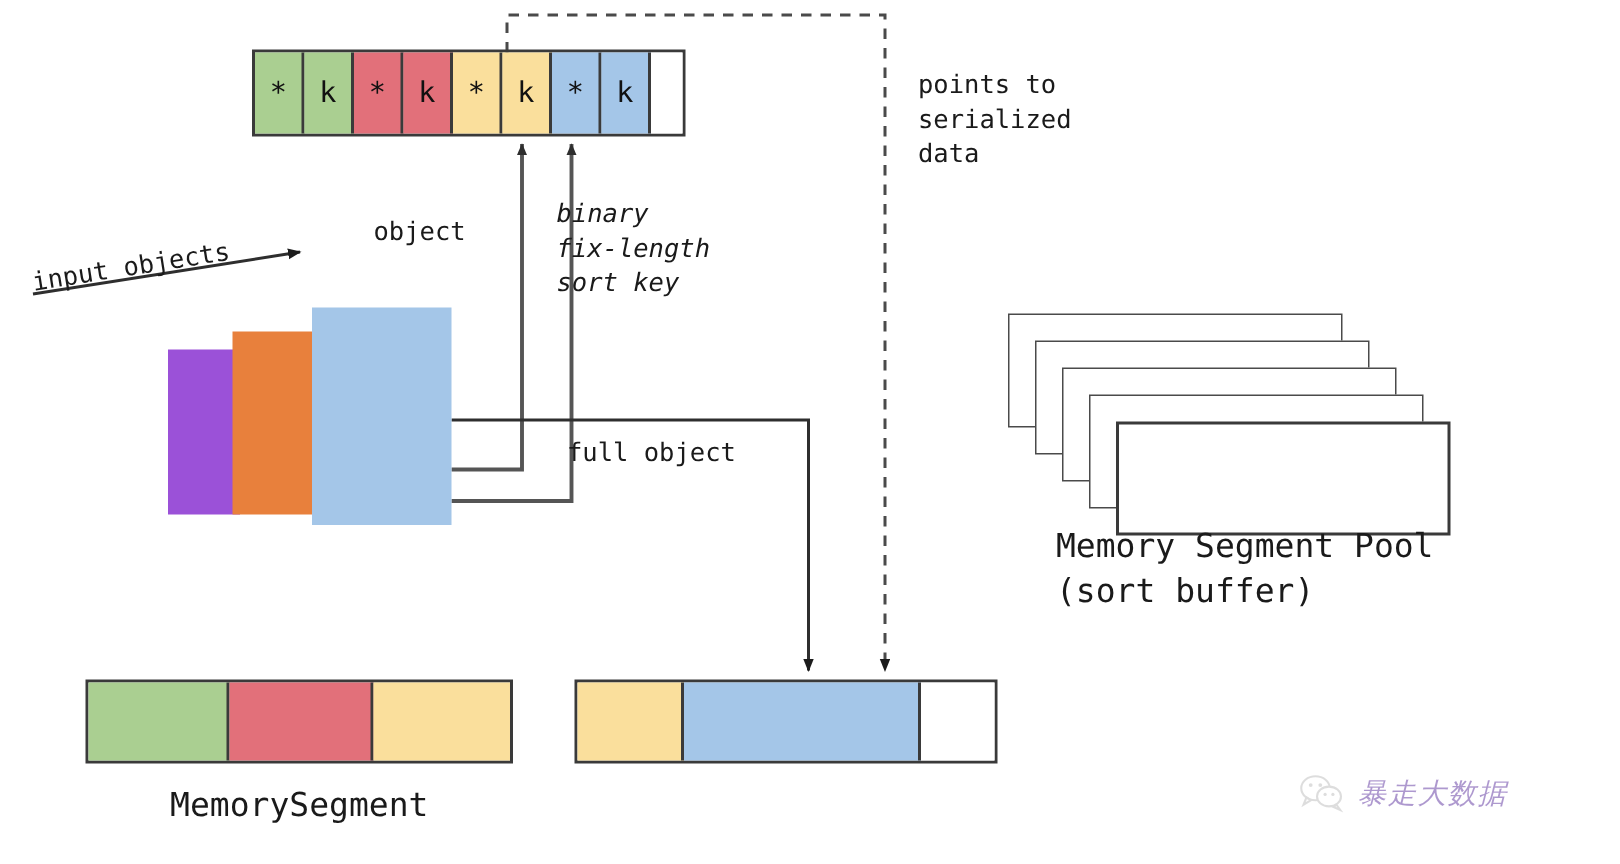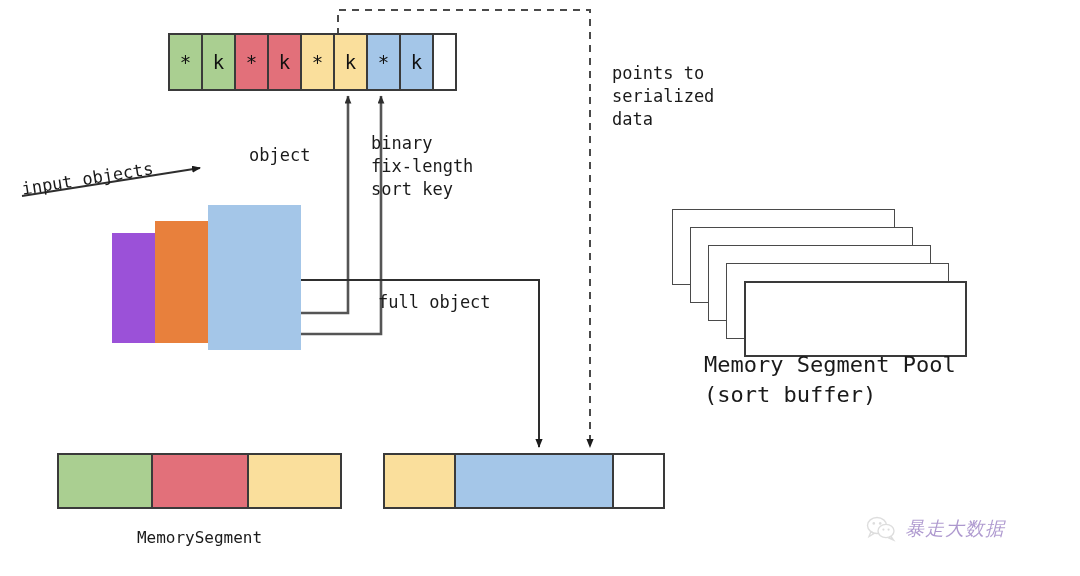--- a/index.html
+++ b/index.html
@@ -20,36 +20,36 @@
   .cell-empty{flex:1;background:#ffffff;}
 
   
   .obj-purple{left:112px;top:233px;width:48px;height:110px;background:#9B51D8;}
   .obj-orange{left:155px;top:221px;width:58px;height:122px;background:#E8803C;}
   .obj-blue{left:208px;top:205px;width:93px;height:145px;background:#A4C6E8;}
 
   
   .lbl{position:absolute;font-size:17px;line-height:23px;color:#1a1a1a;white-space:pre;}
   .lbl-pointer{left:249px;top:144px;}
-  .lbl-binary{left:371px;top:132px;}
-  .lbl-points{left:612px;top:46px;margin-top:16px;}
+  .lbl-binary{left:371px;top:132px;font-style:italic;}
+  .lbl-points{left:612px;top:46px;}
   .lbl-fullobject{left:378px;top:291px;}
   .lbl-input{left:20px;top:178px;transform:rotate(-9deg);transform-origin:left top;font-size:17px;}
 
   
   .pool-card{border:1.6px solid #4a4a4a;background:#ffffff;box-sizing:border-box;width:223px;height:76px;}
   .pool-title{left:704px;top:350px;width:300px;text-align:left;font-size:22px;line-height:30px;white-space:pre;}
 
   
   .bar{position:absolute;border:2px solid #3a3a3a;box-sizing:border-box;display:flex;}
   .bar-seg{height:100%;box-sizing:border-box;border-right:2px solid #3a3a3a;}
   .bar-seg:last-child{border-right:none;}
   .bar-left{left:57px;top:453px;width:285px;height:56px;}
   .bar-right{left:383px;top:453px;width:282px;height:56px;}
-  .ms-title{left:57px;top:524px;width:285px;text-align:center;font-size:16px;line-height:28px;}
+  .ms-title{left:57px;top:524px;width:285px;text-align:center;font-size:22px;line-height:28px;}
 
   
   .watermark{left:866px;top:516px;display:flex;align-items:center;gap:9px;opacity:.45;}
   .wm-text{font-family:"DejaVu Sans","Liberation Sans",sans-serif;font-size:19px;color:#4c1d95;
     font-style:italic;letter-spacing:1px;}
 </style>
 </head>
 <body>
 
 <div id="stage">

